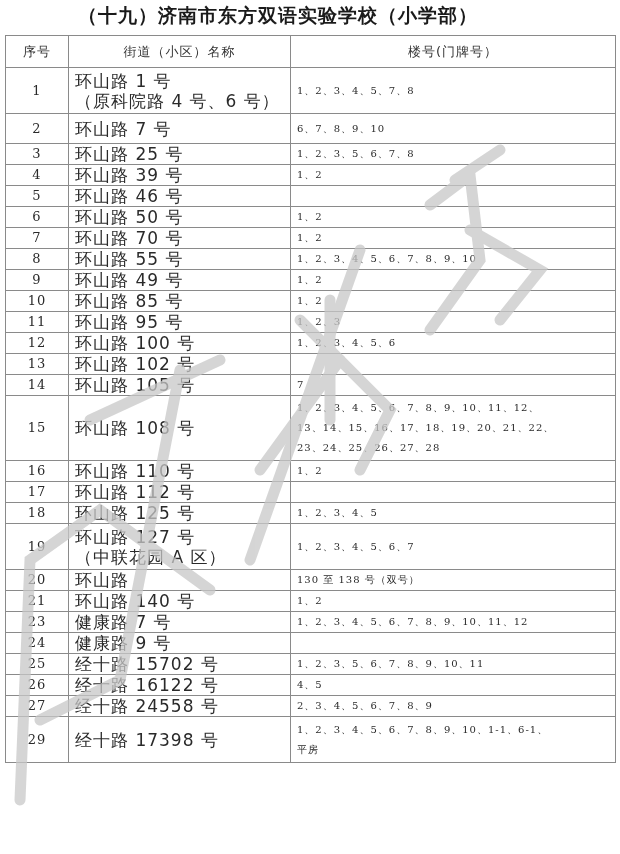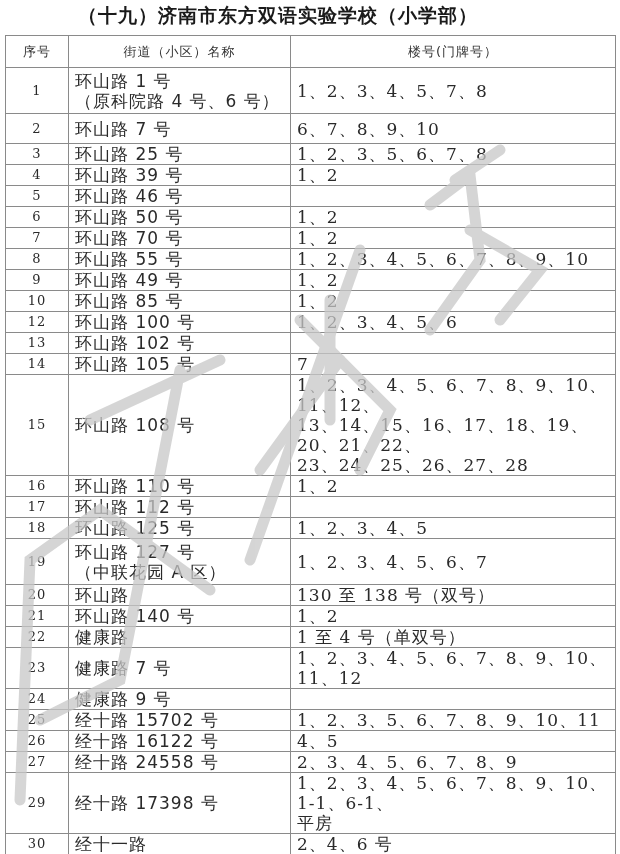--- a/index.html
+++ b/index.html
@@ -50,21 +50,21 @@
     text-align: center;
     font-family: "DejaVu Sans", "Liberation Sans", sans-serif;
     font-size: 13px;
     color: #333;
   }
   col.c1 { width: 63px; }
   col.c2 { width: 222px; }
   col.c3 { width: 325px; }
   td.num { text-align: center; padding: 0; }
   td.street { font-family: "DejaVu Sans", "Liberation Sans", sans-serif; font-size: 17px; margin-top: 27px; }
-  td.bldg { font-size: 17px; }
+  td.bldg { font-size: 10px; }
   tr.r1 td { height: 20px; }
   tr.r2 td { height: 45px; }
   tr.r3 td { height: 64px; }
   tr.tall td { height: 29px; }
   .line { display: block; }
   .watermark {
     position: absolute;
     left: 0; top: 0;
     width: 620px; height: 854px;
     pointer-events: none;
@@ -174,20 +174,29 @@
       <tr class="r1">
         <td class="num">10</td>
         <td class="street">
           <span class="line">环山路 85 号</span>
         </td>
         <td class="bldg">
           <span class="line">1、2</span>
         </td>
       </tr>
       <tr class="r1">
+        <td class="num">11</td>
+        <td class="street">
+          <span class="line">环山路 95 号</span>
+        </td>
+        <td class="bldg">
+          <span class="line">1、2、3</span>
+        </td>
+      </tr>
+      <tr class="r1">
         <td class="num">12</td>
         <td class="street">
           <span class="line">环山路 100 号</span>
         </td>
         <td class="bldg">
           <span class="line">1、2、3、4、5、6</span>
         </td>
       </tr>
       <tr class="r1">
         <td class="num">13</td>
@@ -267,29 +276,20 @@
       <tr class="r1">
         <td class="num">21</td>
         <td class="street">
           <span class="line">环山路 140 号</span>
         </td>
         <td class="bldg">
           <span class="line">1、2</span>
         </td>
       </tr>
       <tr class="r1">
-        <td class="num">22</td>
-        <td class="street">
-          <span class="line">健康路</span>
-        </td>
-        <td class="bldg">
-          <span class="line">1 至 4 号（单双号）</span>
-        </td>
-      </tr>
-      <tr class="r1">
         <td class="num">23</td>
         <td class="street">
           <span class="line">健康路 7 号</span>
         </td>
         <td class="bldg">
           <span class="line">1、2、3、4、5、6、7、8、9、10、11、12</span>
         </td>
       </tr>
       <tr class="r1">
         <td class="num">24</td>
@@ -328,29 +328,20 @@
         </td>
       </tr>
       <tr class="r2">
         <td class="num">29</td>
         <td class="street">
           <span class="line">经十路 17398 号</span>
         </td>
         <td class="bldg">
           <span class="line">1、2、3、4、5、6、7、8、9、10、1-1、6-1、</span>
           <span class="line">平房</span>
-        </td>
-      </tr>
-      <tr class="r1">
-        <td class="num">30</td>
-        <td class="street">
-          <span class="line">经十一路</span>
-        </td>
-        <td class="bldg">
-          <span class="line">2、4、6 号</span>
         </td>
       </tr>
     </tbody>
 </table>
 
 <svg class="watermark" viewBox="0 0 620 854">
   <g fill="none" stroke="#c8c8c8" stroke-width="11" stroke-linecap="round" opacity="0.75">
     <path d="M455 180 L500 150"></path>
     <path d="M430 205 L470 175 L480 260 L430 330"></path>
     <path d="M470 230 L540 270 L500 320"></path>

